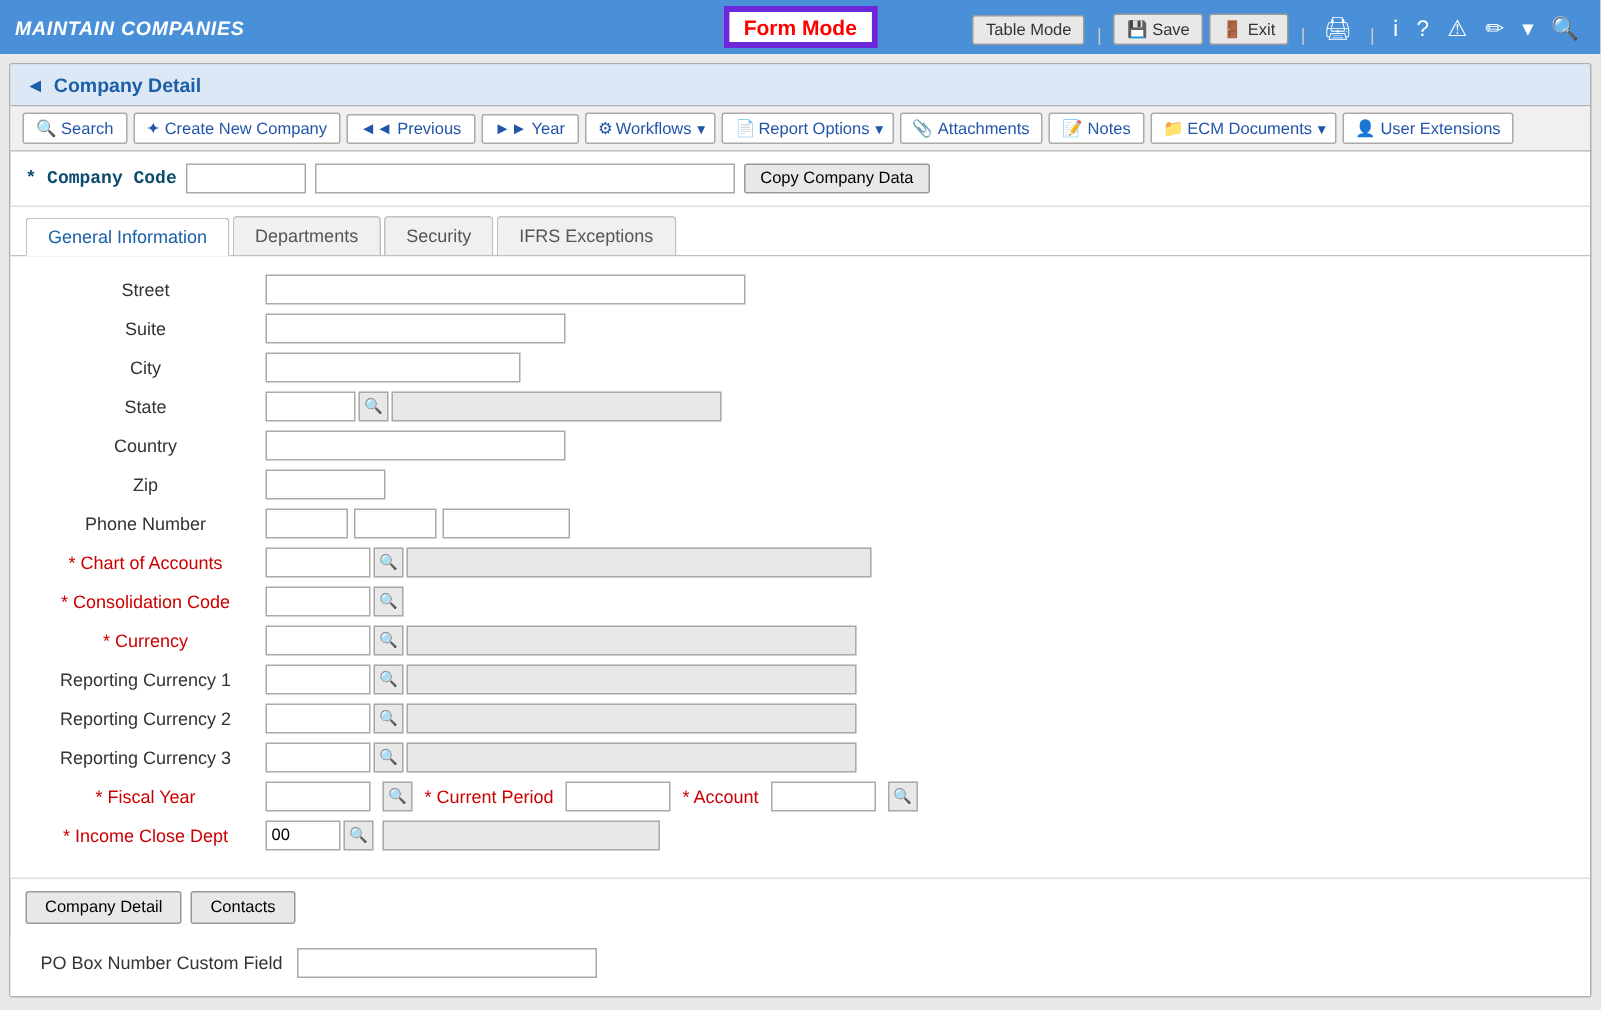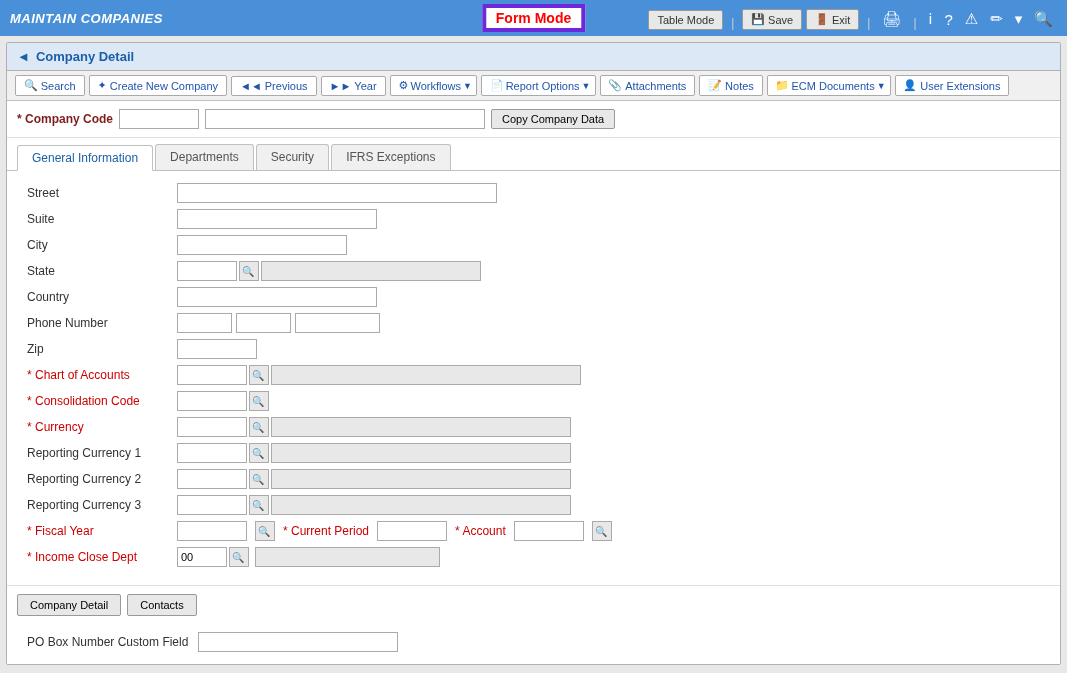--- a/index.html
+++ b/index.html
@@ -128,21 +128,21 @@
     .dropdown-arrow { font-size: 9px; }
 
     
     .company-code-row {
       padding: 8px 10px;
       display: flex;
       align-items: center;
       gap: 6px;
       border-bottom: 1px solid #e0e0e0;
     }
-    .required-label { color: #7f1d1d; font-weight: bold; }
+    .required-label { color: #0c4a6e; font-weight: bold; font-family: Liberation Mono, monospace; }
     .company-code-input {
       border: 1px solid #888;
       height: 22px;
       width: 80px;
       padding: 0 3px;
       font-size: 12px;
     }
     .company-name-input {
       border: 1px solid #888;
       height: 22px;
@@ -194,21 +194,21 @@
       background: white;
     }
 
     .form-row {
       display: flex;
       align-items: center;
       margin-bottom: 6px;
     }
     .form-label {
       width: 150px;
-      text-align: left;
+      text-align: center;
       padding-right: 10px;
       font-size: 12px;
       color: #333;
       flex-shrink: 0;
     }
     .form-label.required { color: #cc0000; }
     .form-input {
       border: 1px solid #aaa;
       height: 20px;
       padding: 0 3px;
@@ -513,33 +513,33 @@
           <input class="state-desc-input" type="text" readonly="" style="">
         </div>
       </div>
 
       <div class="form-row">
         <span class="form-label">Country</span>
         <input class="form-input input-country" type="text" style="">
       </div>
 
       <div class="form-row">
+        <span class="form-label">Zip</span>
+        <input class="form-input input-zip" type="text" style="">
+      </div>
+
+      <div class="form-row">
         <span class="form-label">Phone Number</span>
         <div class="phone-container">
           <input class="phone-part" type="text" style="">
           <input class="phone-part" type="text" style="">
           <input class="phone-part" type="text" style="width: 85px;">
         </div>
       </div>
 
-      <div class="form-row">
-        <span class="form-label">Zip</span>
-        <input class="form-input input-zip" type="text" style="">
-      </div>
-
 
       <div class="form-row">
         <span class="form-label required">* Chart of Accounts</span>
         <div class="lookup-container">
           <input class="lookup-input" type="text" style="">
           <button class="search-icon-btn">🔍</button>
           <input class="lookup-desc-wide" type="text" readonly="" style="">
         </div>
       </div>
 

